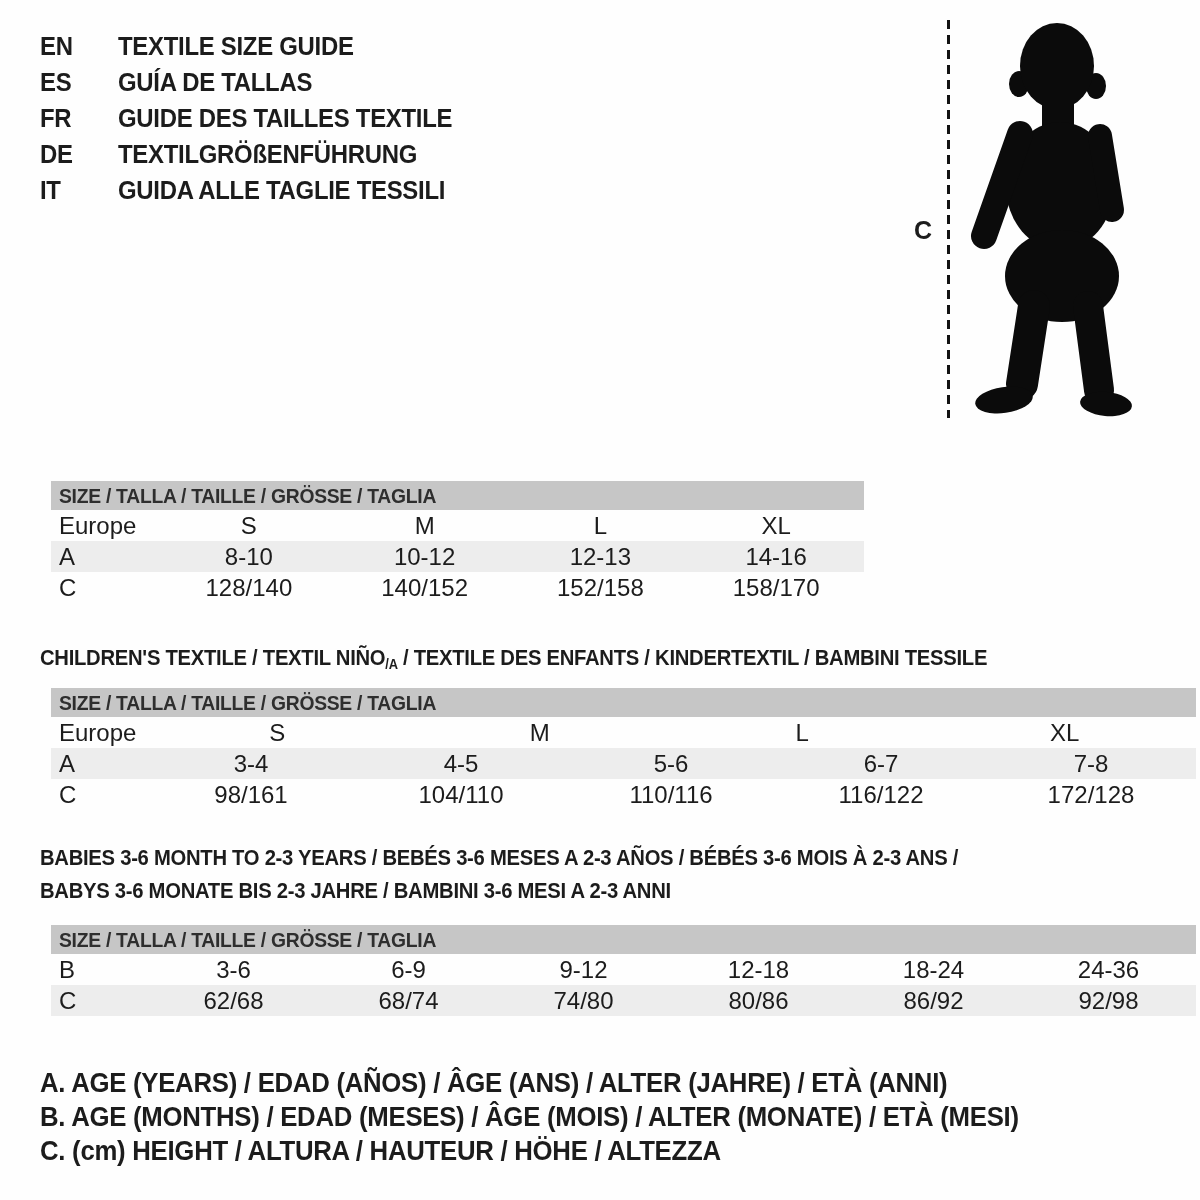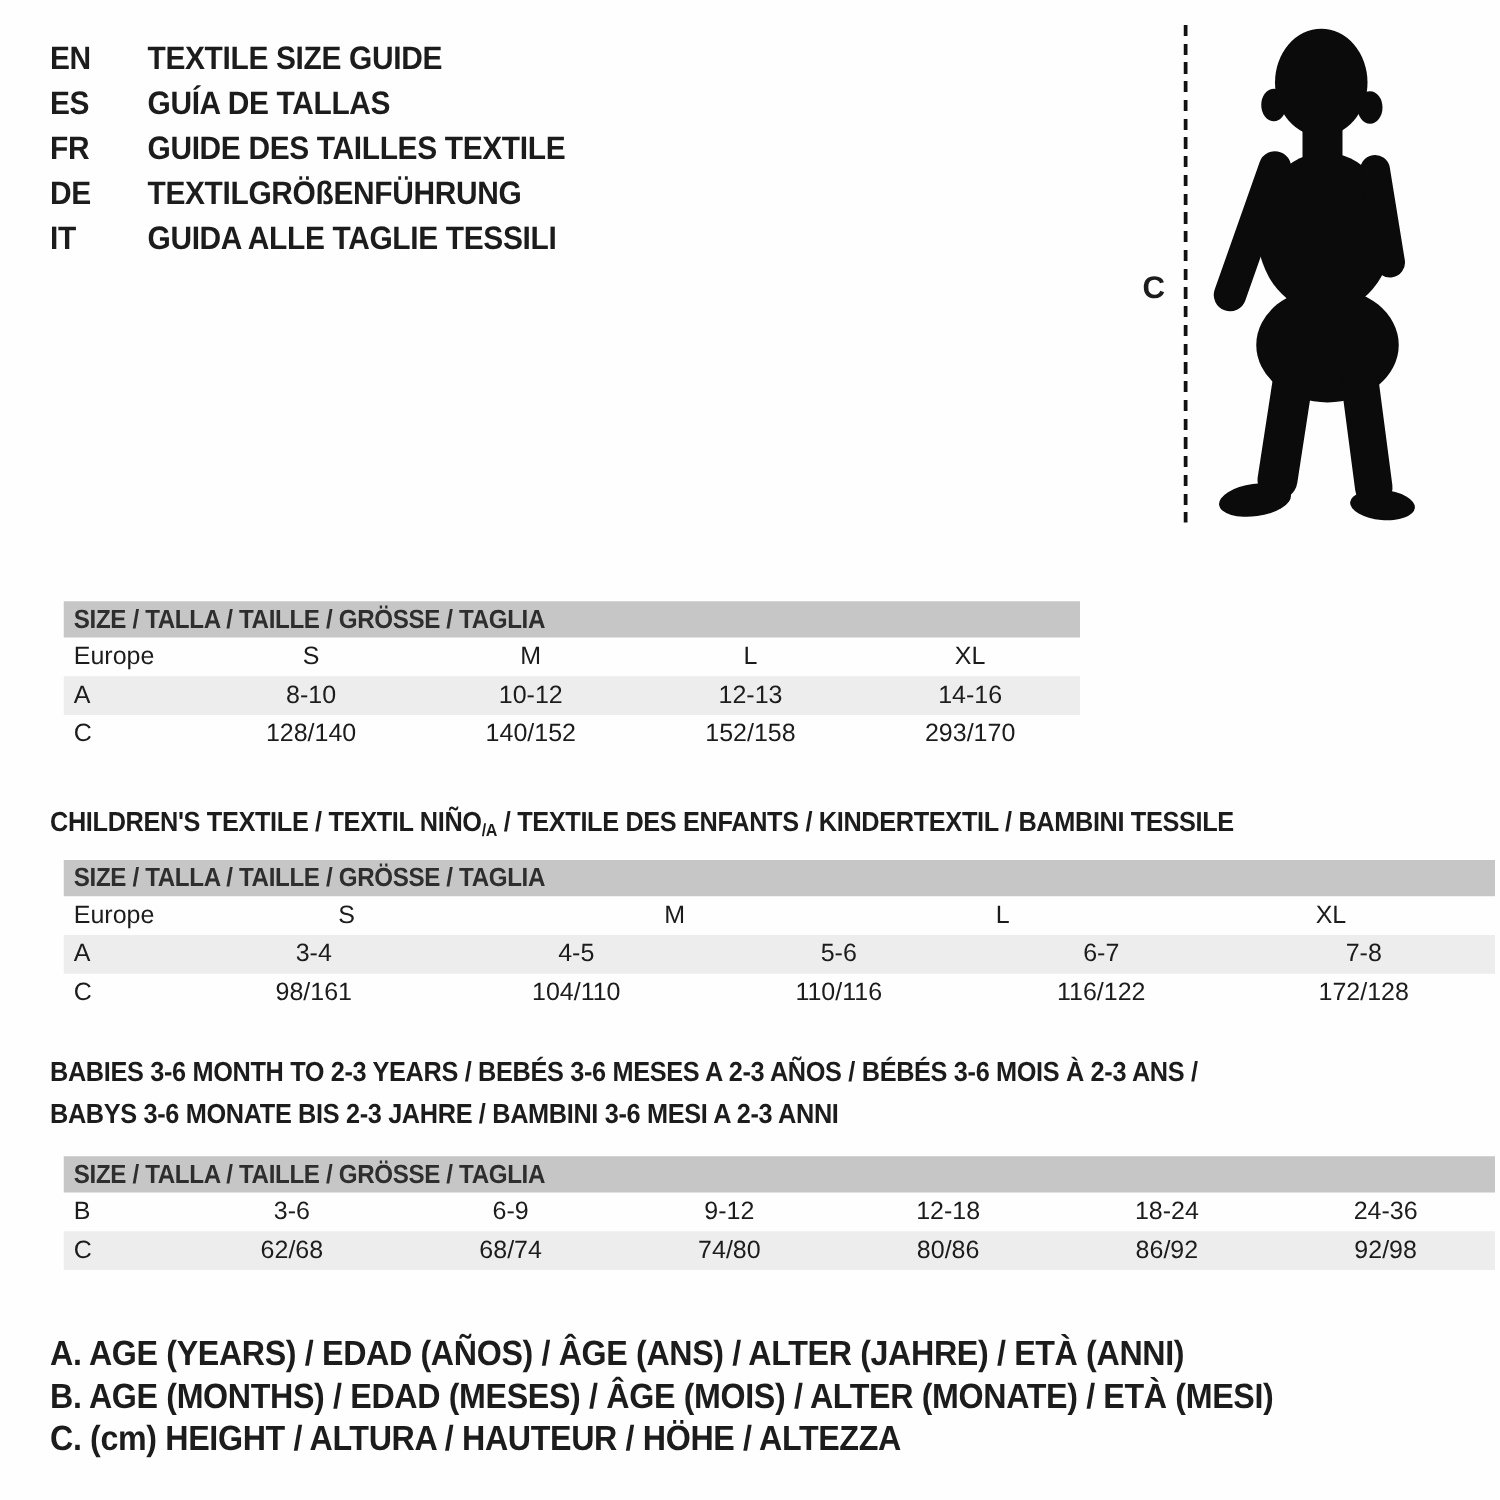--- a/index.html
+++ b/index.html
@@ -20,21 +20,21 @@
   }
   .c-label{position:absolute;left:14px;top:206px;font-size:25px;font-weight:700;}
   .toddler{position:absolute;left:62px;top:4px;}
   
   .sec-title{position:absolute;left:40px;font-size:22px;font-weight:700;white-space:nowrap;line-height:33px;}
   .title-sub{font-size:14px;vertical-align:-4px;font-weight:700;}
   
   .stable{position:absolute;left:35px;margin-left:16px;}
   .band{height:29px;line-height:29px;background:#c6c6c6;color:#2e2e2e;
         font-size:21px;font-weight:700;padding-left:8px;white-space:nowrap;}
-  .trow{display:flex;height:31px;line-height:31px;font-size:20px;}
+  .trow{display:flex;height:31px;line-height:31px;font-size:24px;}
   .trow.stripe{background:#ededed;}
   .tlabel{flex:0 0 auto;padding-left:8px;text-align:left;}
   .tcell{flex:1 1 0;text-align:center;}
   .t1 .tlabel{width:102px;}
   .t2 .tlabel,.t3 .tlabel{width:87px;}
   
   .legend{position:absolute;left:40px;top:1066px;}
   .legend-line{height:34px;line-height:34px;font-size:28px;font-weight:700;white-space:nowrap;}
 </style>
 </head>
@@ -97,21 +97,21 @@
       <span class="tcell">8-10</span>
       <span class="tcell">10-12</span>
       <span class="tcell">12-13</span>
       <span class="tcell">14-16</span>
     </div>
     <div class="trow">
       <span class="tlabel">C</span>
       <span class="tcell">128/140</span>
       <span class="tcell">140/152</span>
       <span class="tcell">152/158</span>
-      <span class="tcell">293/170</span>
+      <span class="tcell">158/170</span>
     </div>
   </div>
 
   <div class="sec-title" style="top:641px">
     <span class="cond"><span>CHILDREN'S TEXTILE / TEXTIL NIÑO</span><span class="title-sub">/A</span><span> / TEXTILE DES ENFANTS / KINDERTEXTIL / BAMBINI TESSILE</span></span>
   </div>
   <div class="stable t2" style="top:688px;width:1145px">
     <div class="band">
       <span class="cond">SIZE / TALLA / TAILLE / GRÖSSE / TAGLIA</span>
     </div>

